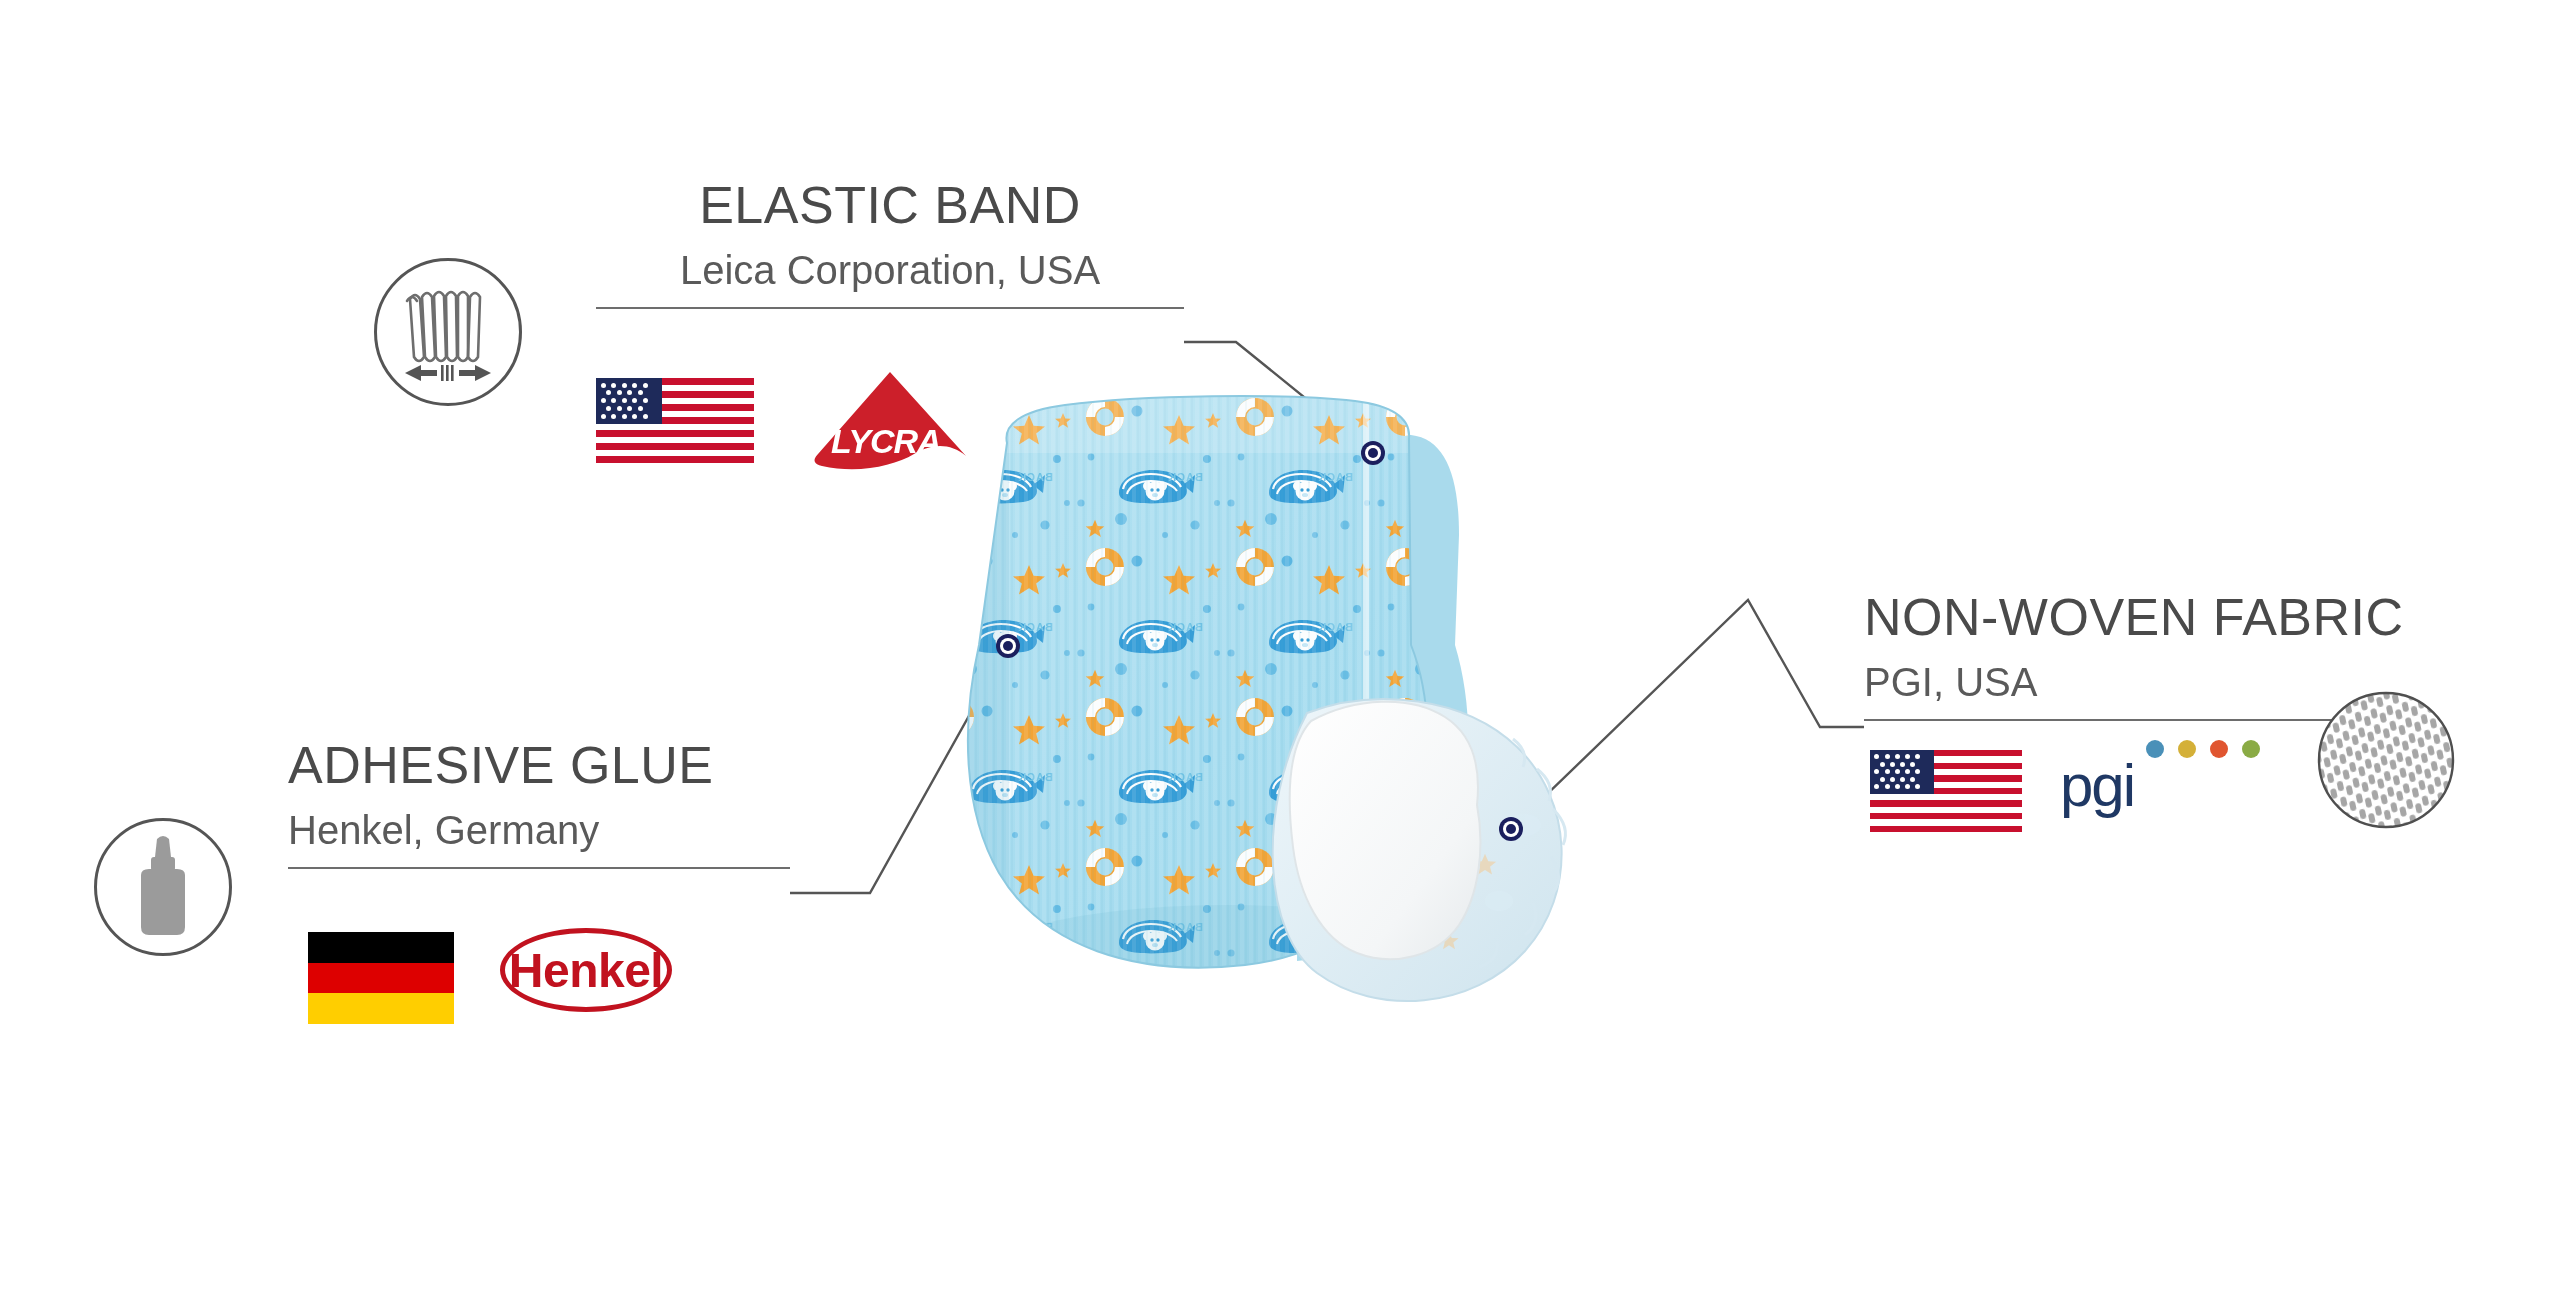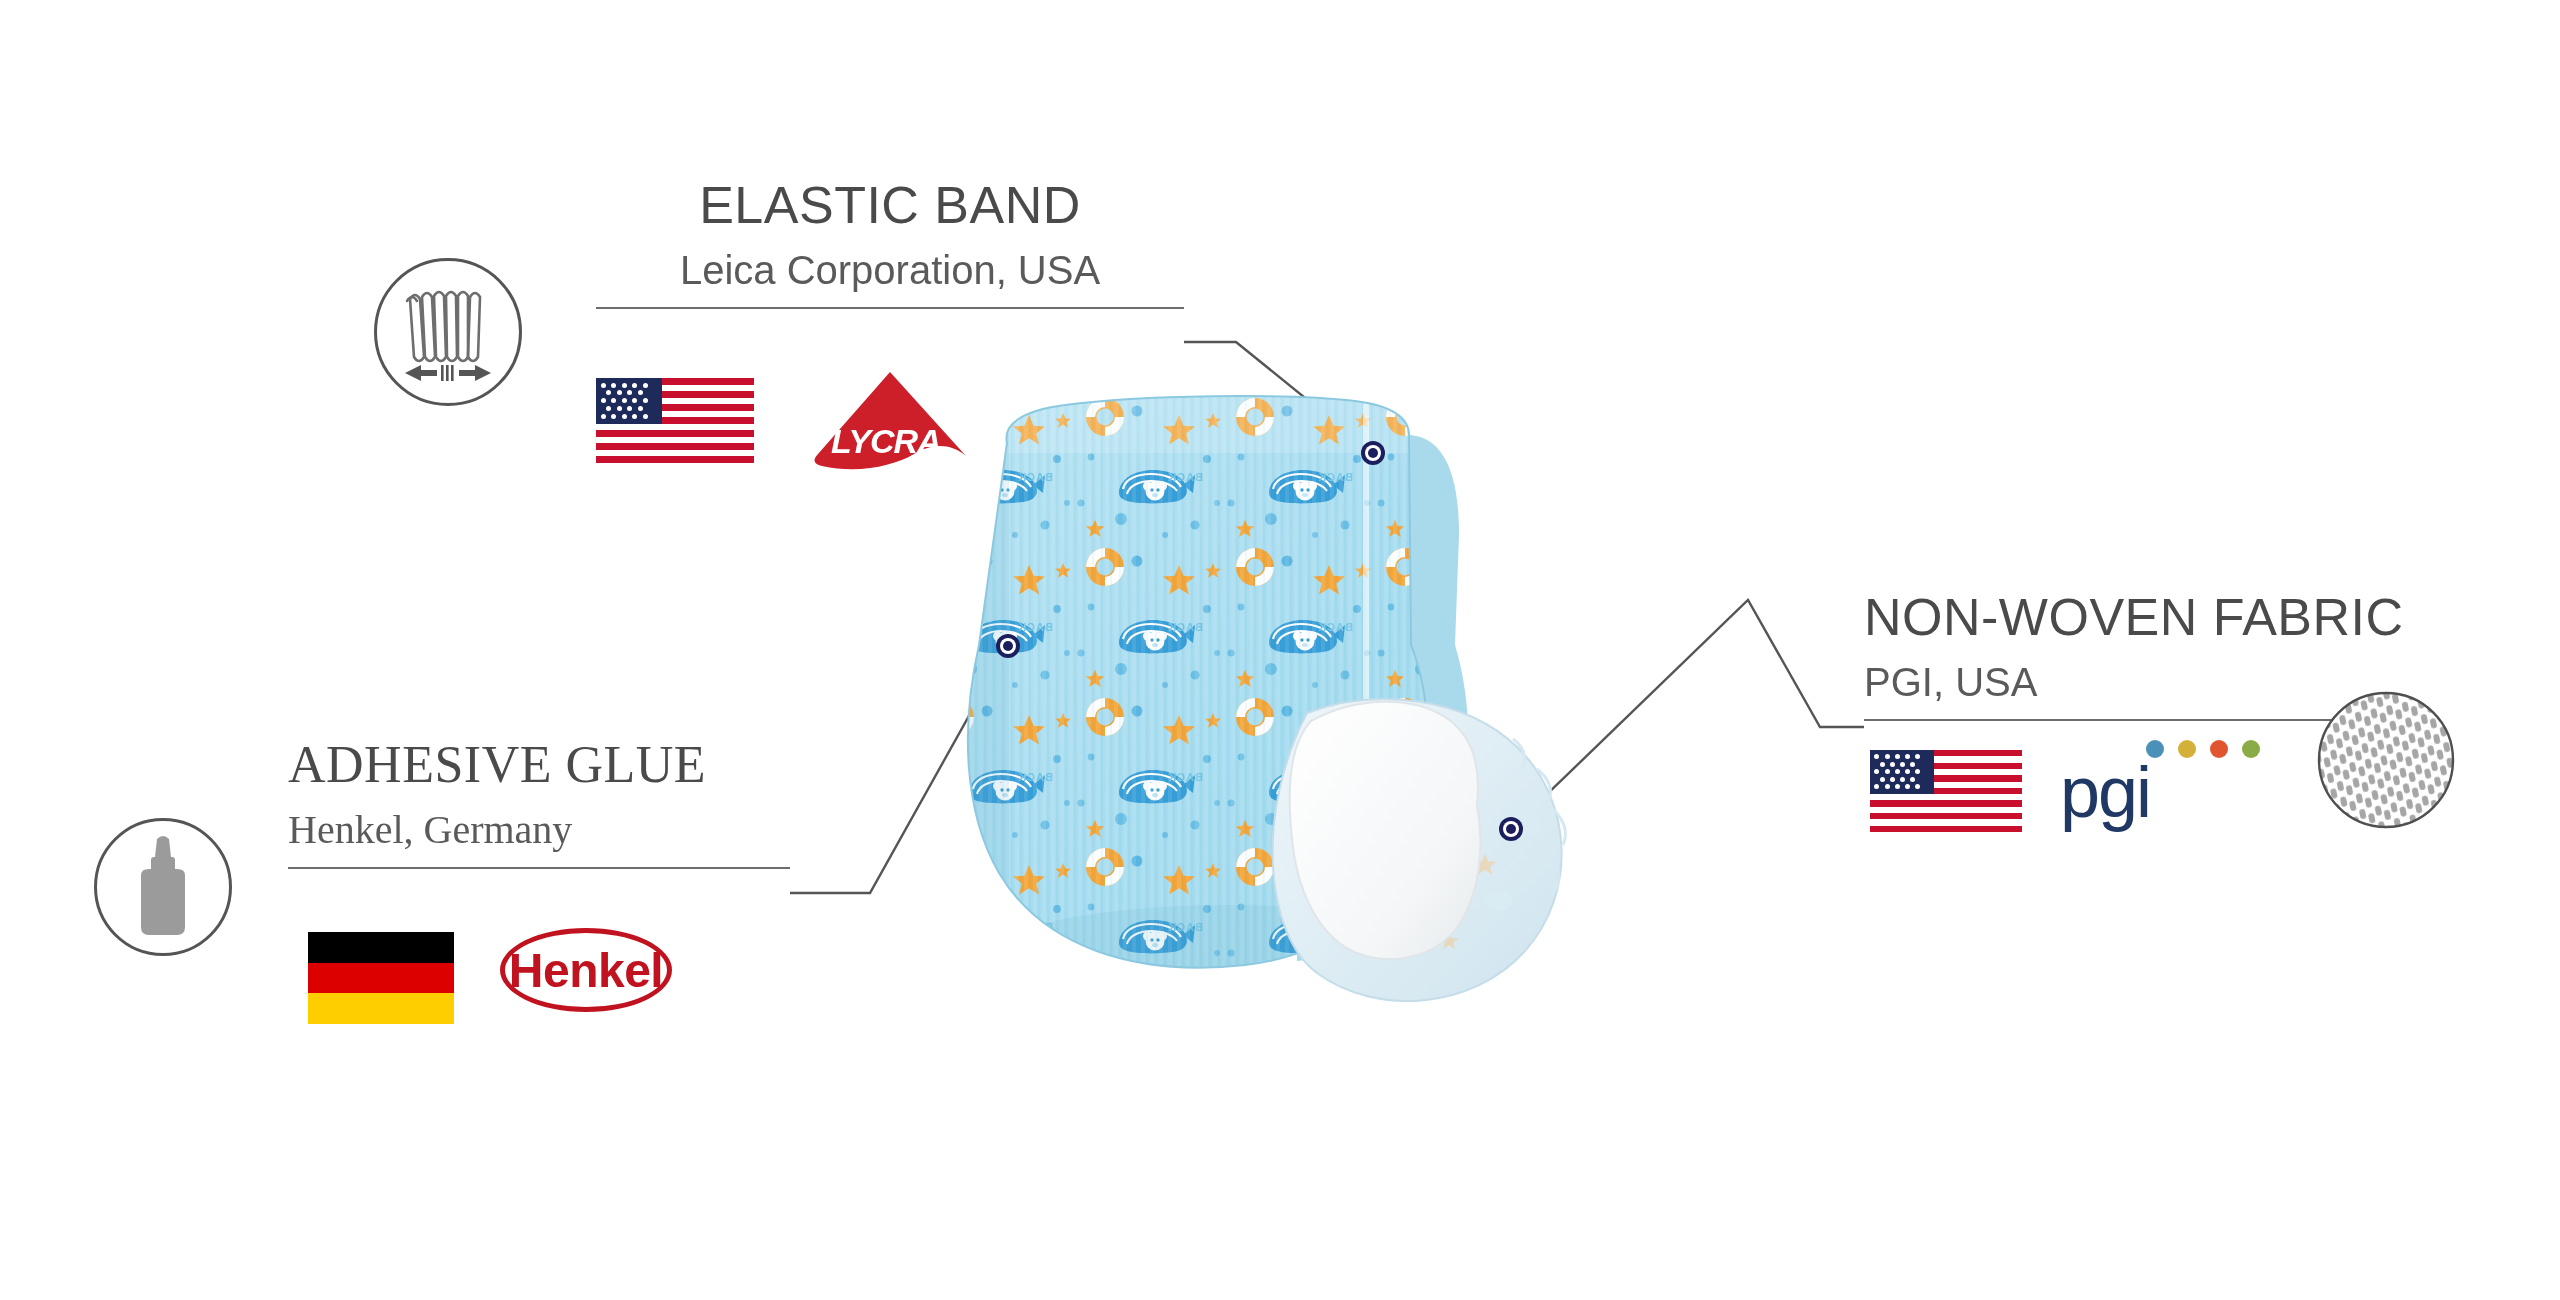--- a/index.html
+++ b/index.html
@@ -66,21 +66,21 @@
     position:absolute; inset:0; display:flex; align-items:center; justify-content:center;
     color:#c1121f; font-weight:700; font-size:48px; letter-spacing:-.5px;
   }
 
   
   .pgi { position:absolute; }
   .pgi .dots { position:absolute; display:flex; gap:14px; }
   .pgi .dot { width:18px; height:18px; border-radius:50%; }
   .pgi .ptxt {
     position:absolute; left:0; top:16px;
-    color:#1f3864; font-weight:400; font-size:72px; line-height:1;
+    color:#1f3864; font-weight:400; font-size:60px; line-height:1;
     letter-spacing:-2px;
   }
 
   
   .lines { position:absolute; inset:0; pointer-events:none; }
 
   
   .diaper { position:absolute; }
   .marker { position:absolute; }
 </style>
@@ -323,21 +323,21 @@
     </div>
   </div>
 
   <div class="lycra" style="left:810px; top:370px; width:160px; height:110px;">
     <svg width="160" height="110" viewBox="0 0 160 110">
       <path d="M 80 2 L 156 86 C 140 72 120 74 104 84 C 84 96 48 104 12 96 C 4 94 2 90 8 84 Z" fill="#cc1f2a"></path>
     </svg>
     <div class="lyc-text">LYCRA.</div>
   </div>
 
-  <div class="callout" style="left:288px; top:738px; width:502px;font-family:Liberation Serif, serif;">
+  <div class="callout" style="left:288px; top:738px; width:502px;">
     <div class="title">ADHESIVE GLUE</div>
     <div class="sub">Henkel, Germany</div>
     <div class="rule"></div>
   </div>
 
   <div class="ico-circle" style="left:94px; top:818px; width:138px; height:138px;">
     <svg width="132" height="132" viewBox="0 0 132 132" style="display:block">
       <g fill="#9b9b9b">
         <path d="M 60 18 q 6 -6 12 0 L 74 36 L 58 36 Z"></path>
         <rect x="54" y="36" width="24" height="14" rx="3"></rect>

